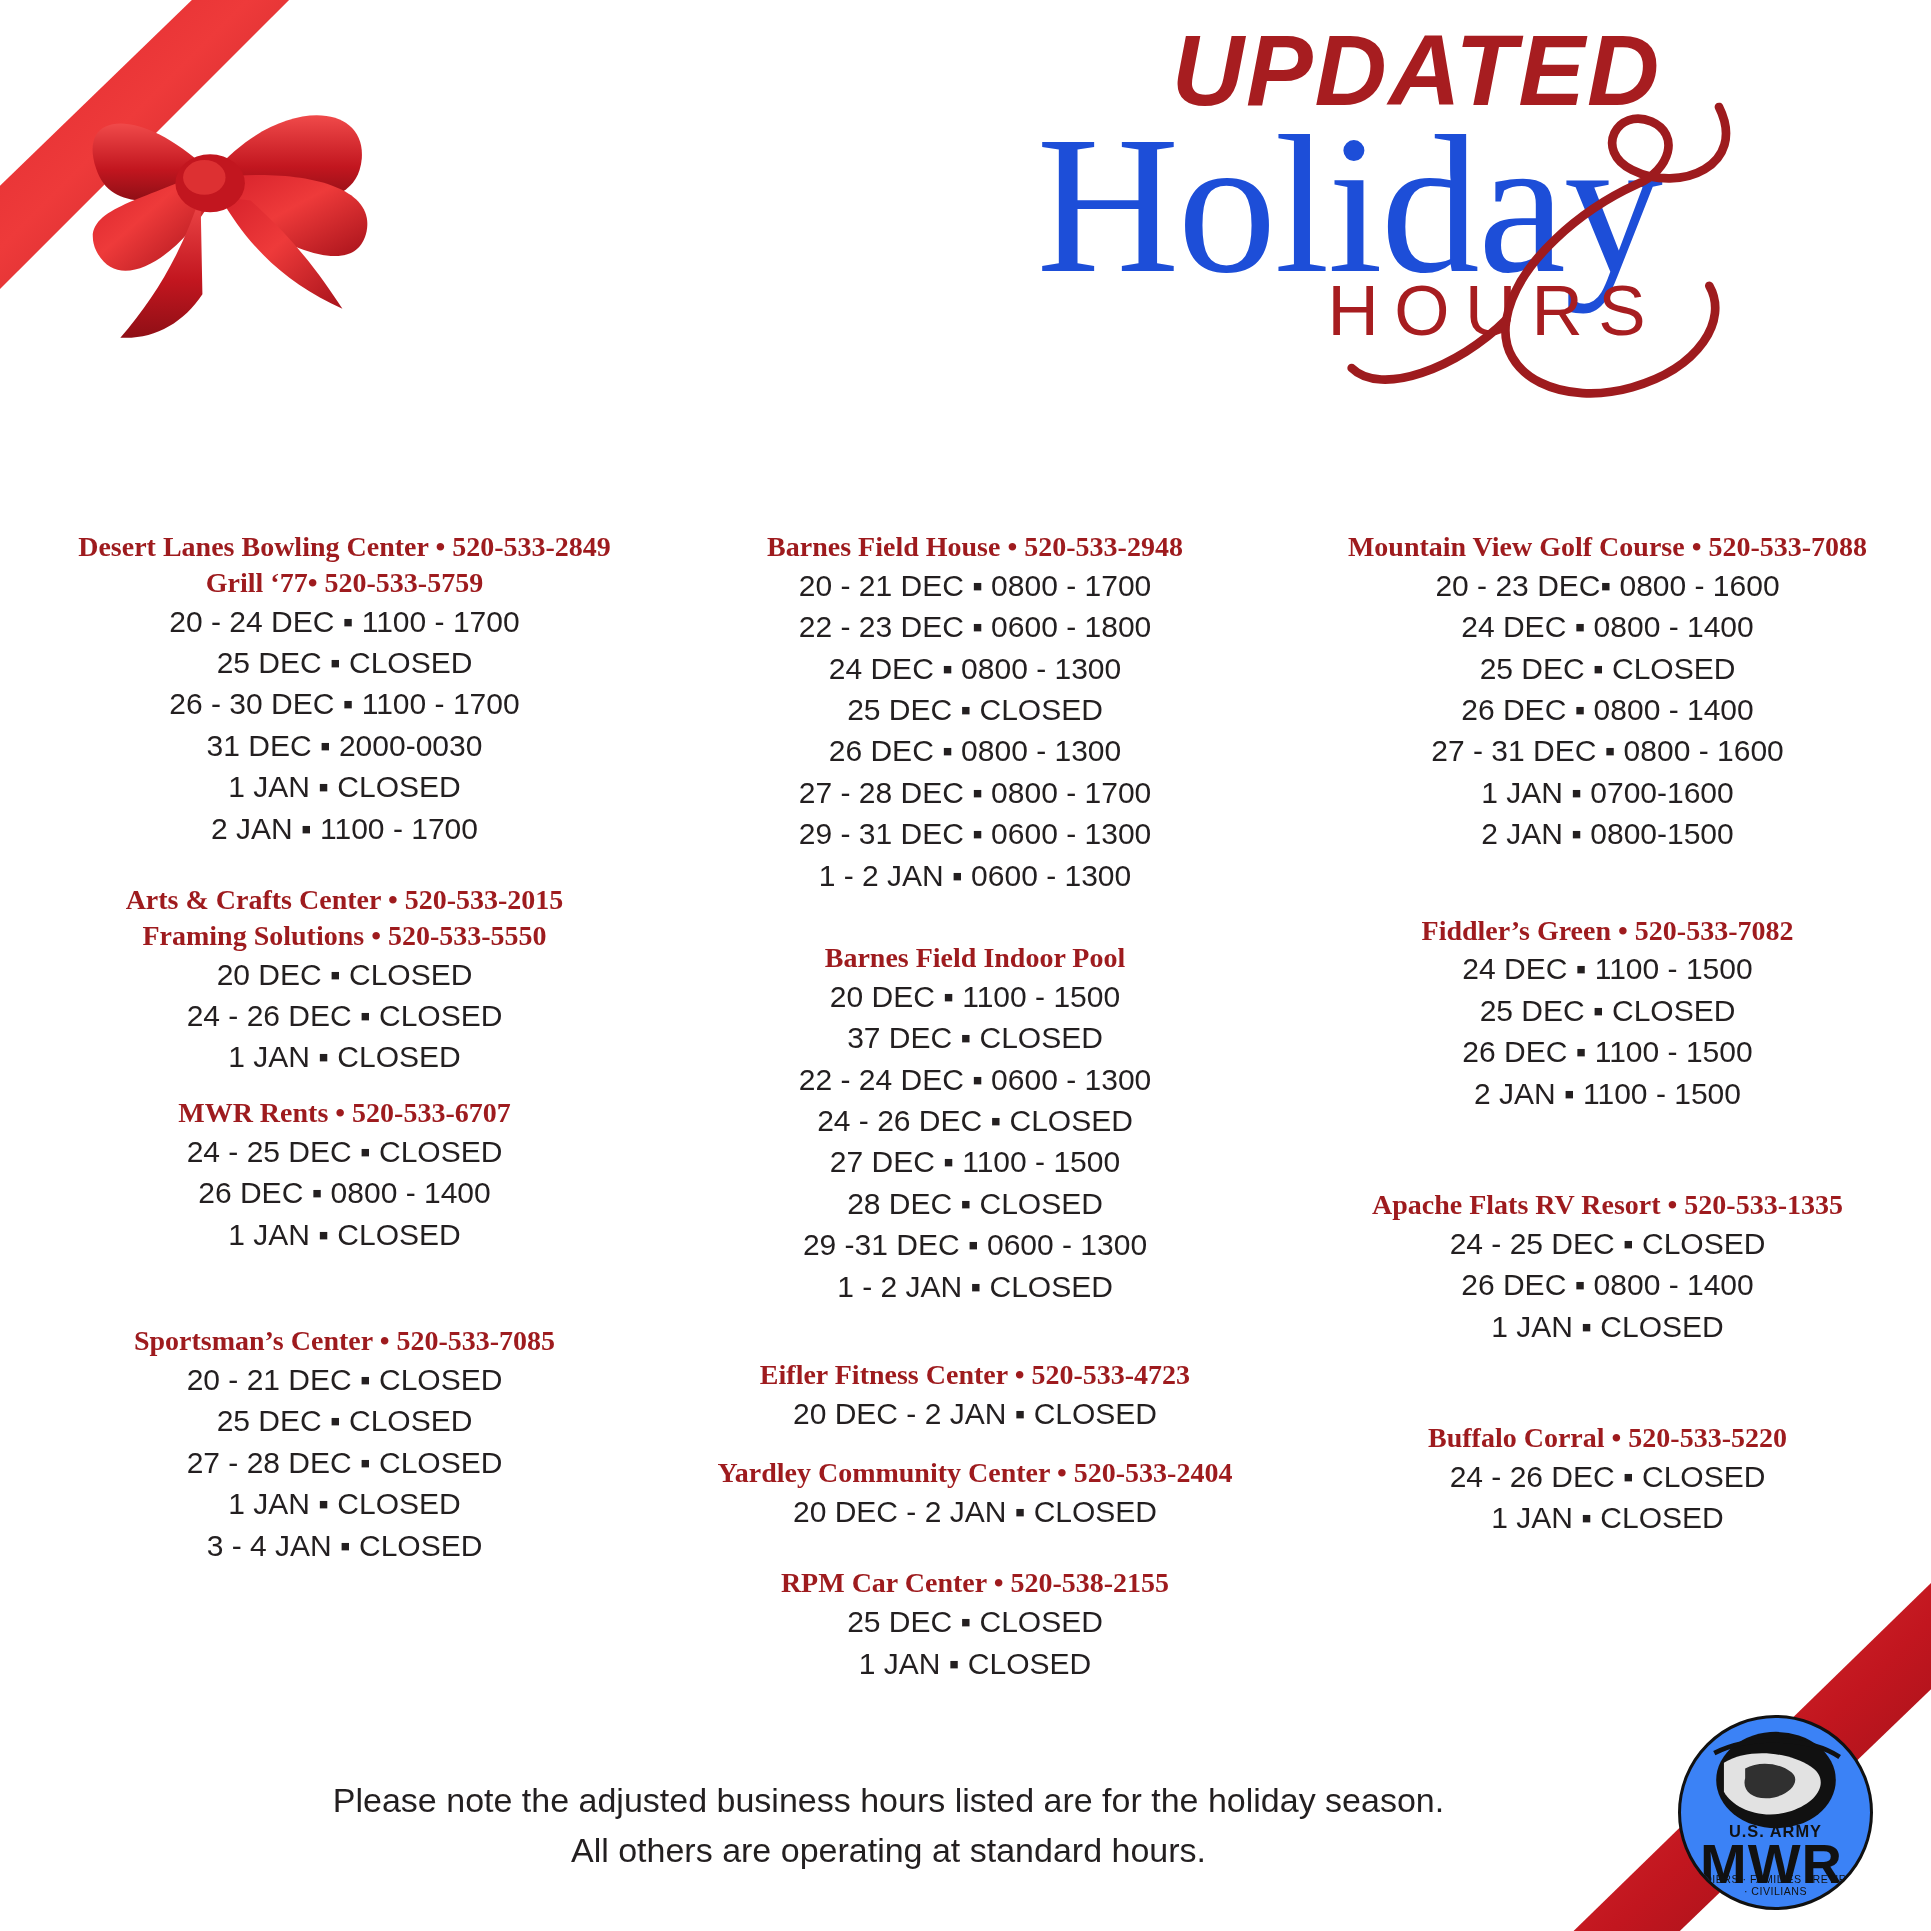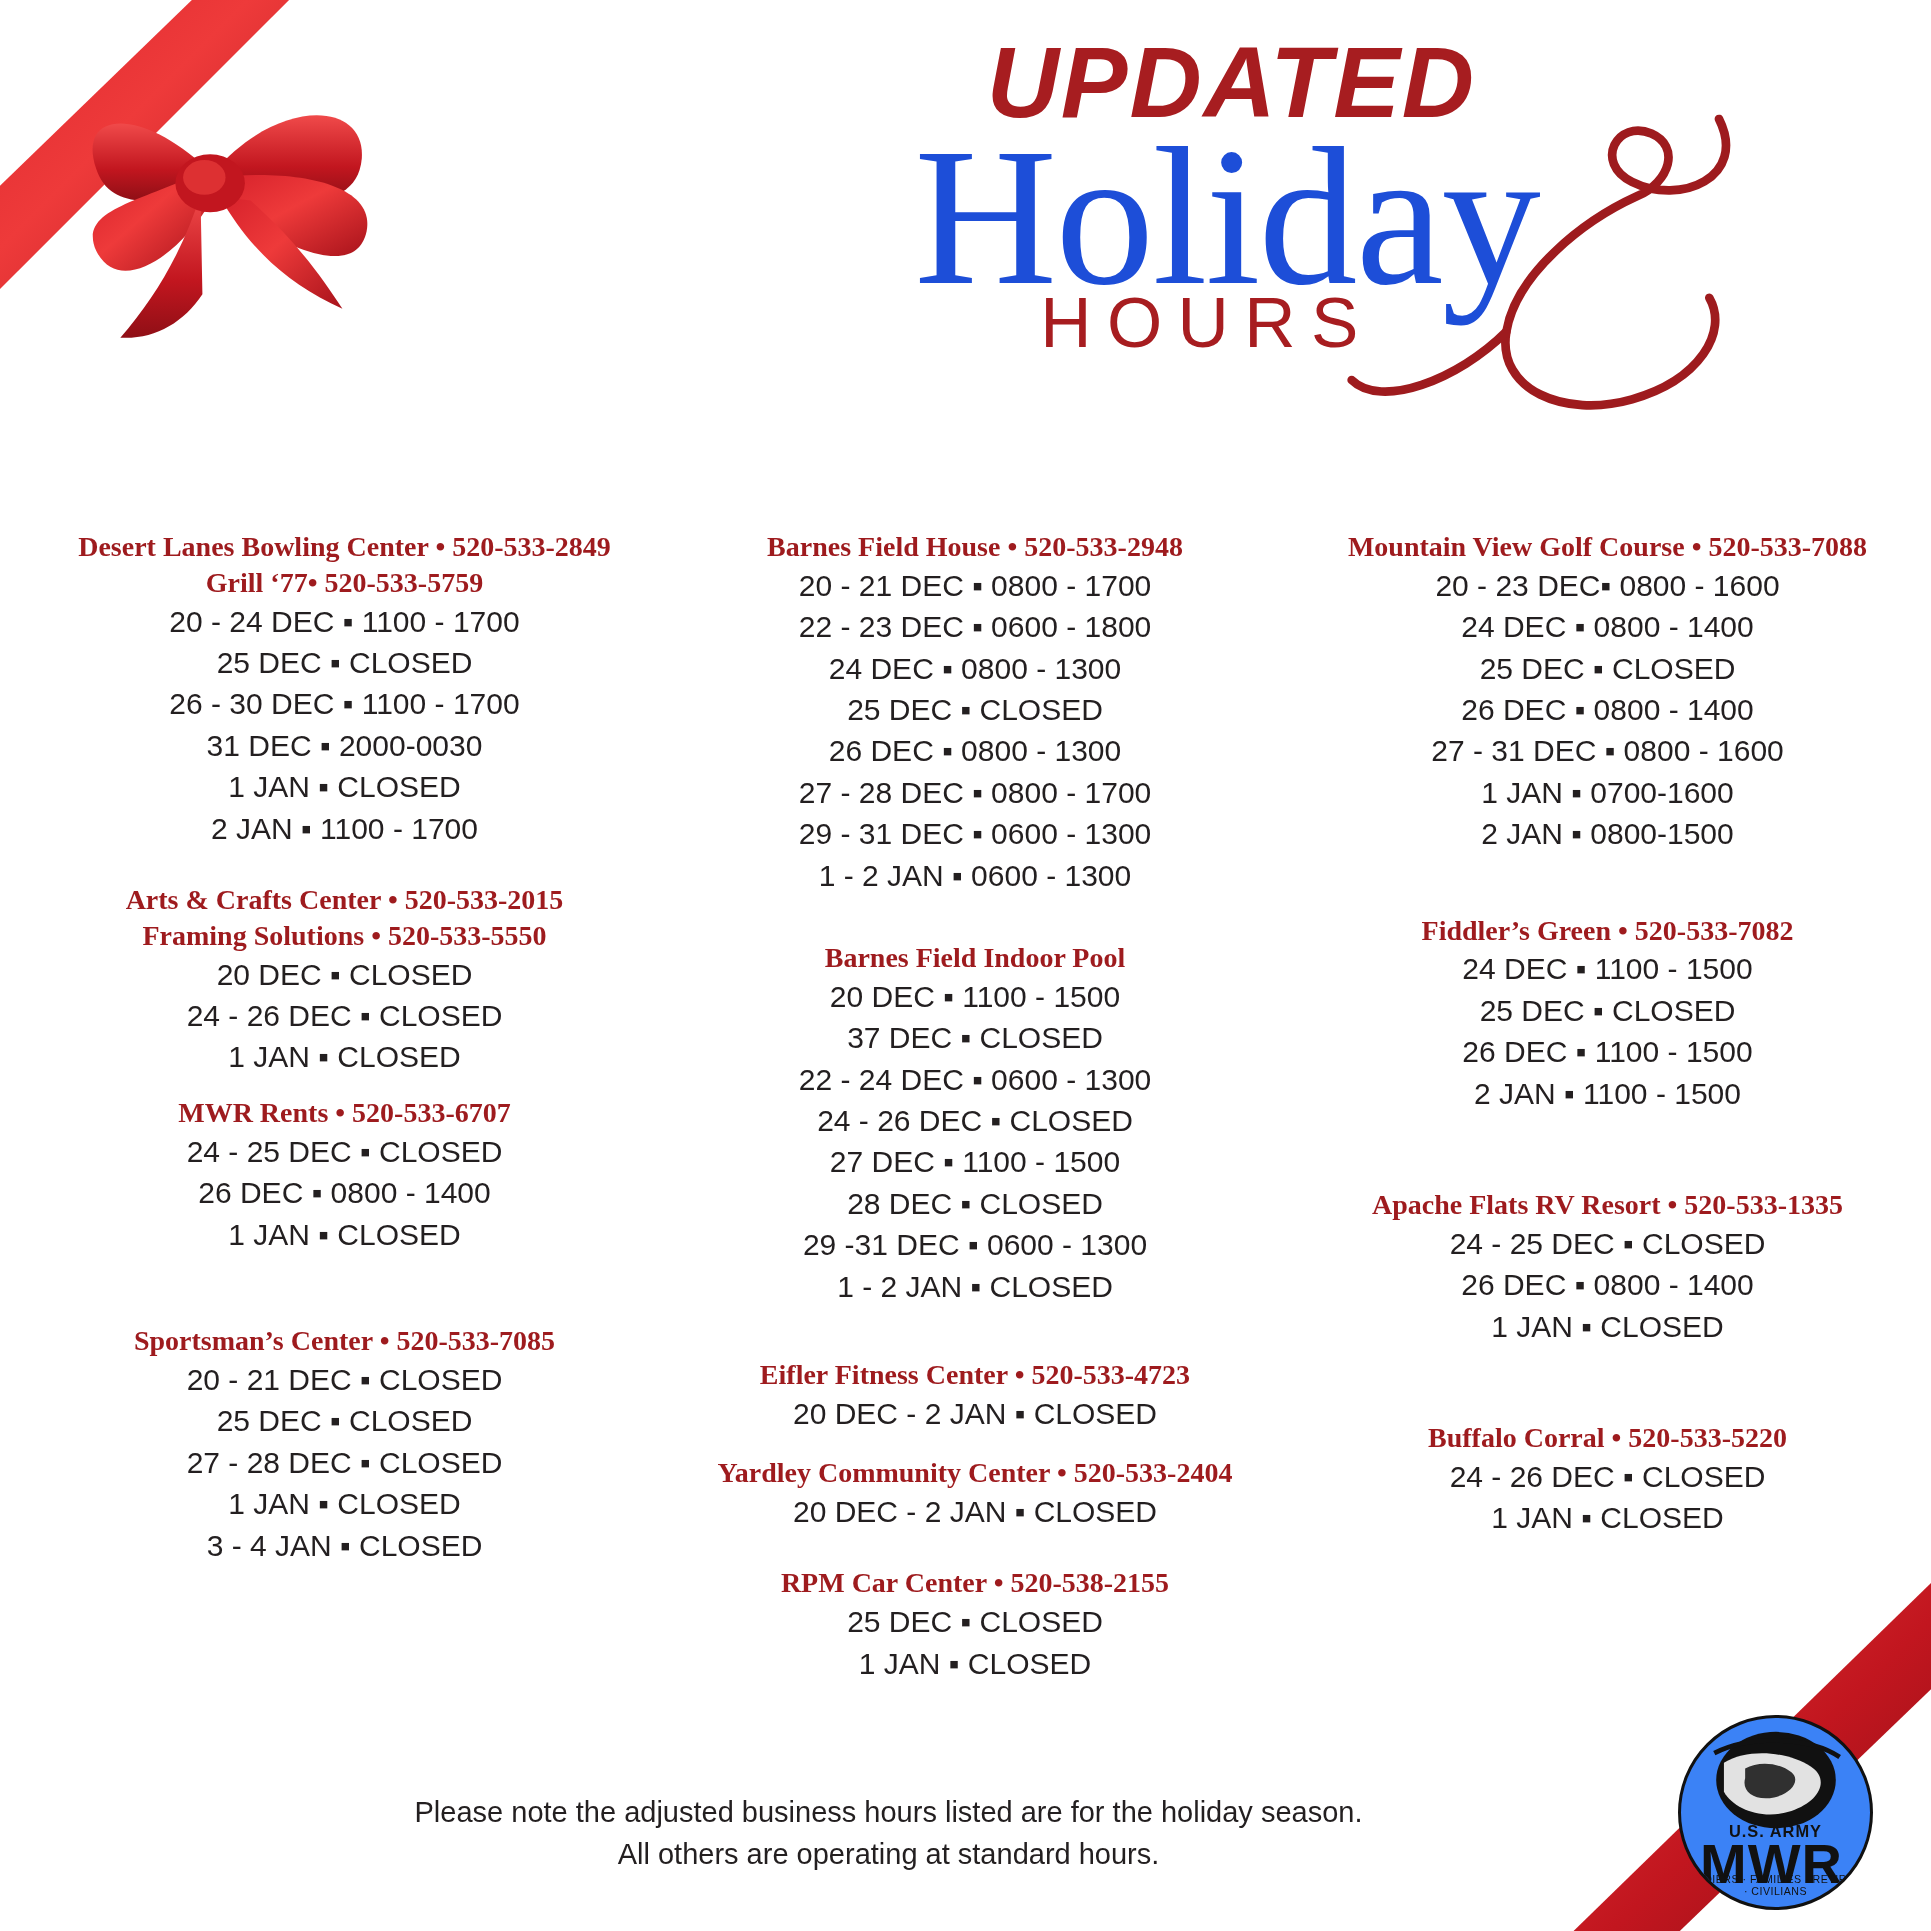--- a/index.html
+++ b/index.html
@@ -38,24 +38,24 @@
     bottom: 0;
     width: 541px;
     height: 406px;
     pointer-events: none;
   }
 
   
   .header {
     position: absolute;
     left: 792px;
-    top: 32px;
+    top: 20px;
     width: 869px;
     height: 463px;
-    text-align: center;
+    text-align: right;
   }
   .hdr-updated {
     font-family: "Liberation Sans", sans-serif;
     font-style: italic;
     font-weight: bold;
     font-size: 100px;
     letter-spacing: 1.9px;
     color: #a71d20;
     line-height: 1;
     margin-left: 9.7px;
@@ -122,21 +122,21 @@
   }
 
   
   .footer {
     position: absolute;
     left: 0;
     bottom: 56px;
     width: 1777px;
     text-align: center;
     font-family: "Liberation Sans", sans-serif;
-    font-size: 29px;
+    font-size: 34px;
     color: #231f20;
     line-height: 1.45;
   }
 
   
   .mwr-logo {
     position: absolute;
     right: 50px;
     bottom: 23px;
     width: 203px;

